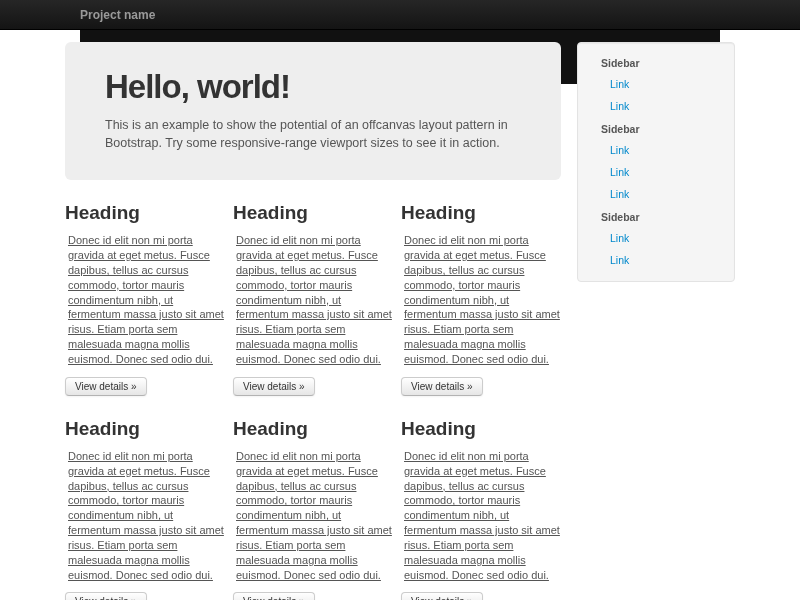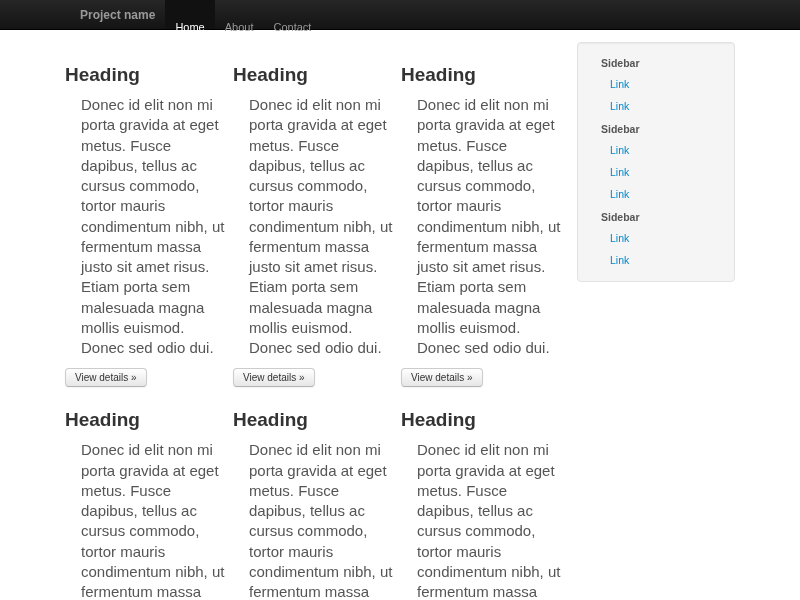--- a/index.html
+++ b/index.html
@@ -13,21 +13,21 @@
   }
 
   
   .navbar {
     height: 30px; width: 100%;
     background: linear-gradient(#262626, #141414);
     border-bottom: 1px solid #000;
   }
   .navbar-inner {
     width: 670px; margin: 0 auto; height: 100%;
-    display: flex; align-items: stretch; padding: 0 15px;
+    display: flex; align-items: stretch; padding: 0 15px; flex-direction: column;
   }
   .brand {
     color: #999; font-size: 12px; font-weight: bold;
     line-height: 30px; text-decoration: none;
     margin-right: 10px; white-space: nowrap;
   }
   .nav-item {
     color: #999; font-size: 11px; line-height: 30px;
     padding: 12px 10px; text-decoration: none; display: block;
   }
@@ -52,21 +52,21 @@
     margin: 0; font-size: 12.5px; line-height: 1.45; color: #555;
   }
 
   
   .cards-row { display: flex; gap: 8px; margin-top: 22px; justify-content: space-between; }
   .card { width: 160px; flex: 0 0 160px; }
   .card h2 {
     margin: 0 0 9px 0; font-size: 19px; font-weight: bold; color: #333;
   }
   .card p {
-    margin: 0 0 9px 16px; font-size: 15px; line-height: 1.35; color: #555;
+    margin: 0 0 9px 3px; font-size: 11px; line-height: 1.35; color: #555; text-decoration: underline;
   }
   .btn {
     display: inline-block; font-size: 10px; color: #333;
     background: linear-gradient(#ffffff, #e6e6e6);
     border: 1px solid #ccc; border-bottom-color: #b3b3b3;
     border-radius: 4px; padding: 3px 9px; text-decoration: none;
     box-shadow: inset 0 1px 0 rgba(255,255,255,.2), 0 1px 2px rgba(0,0,0,.05);
     white-space: nowrap;
   }
 
@@ -102,20 +102,24 @@
     <a class="nav-item" href="#">About</a>
     <a class="nav-item" href="#">Contact</a>
   </div>
 </div>
 
 <div class="container">
   <div class="content-row">
 
     <div class="main-col">
 
+      <div class="hero">
+        <h1>Hello, world!</h1>
+        <p>This is an example to show the potential of an offcanvas layout pattern in Bootstrap. Try some responsive-range viewport sizes to see it in action.</p>
+      </div>
 
       <div class="cards-row">
         <div class="card">
           <h2>Heading</h2>
           <p>Donec id elit non mi porta gravida at eget metus. Fusce dapibus, tellus ac cursus commodo, tortor mauris condimentum nibh, ut fermentum massa justo sit amet risus. Etiam porta sem malesuada magna mollis euismod. Donec sed odio dui.</p>
           <a class="btn" href="#">View details »</a>
         </div>
         <div class="card">
           <h2>Heading</h2>
           <p>Donec id elit non mi porta gravida at eget metus. Fusce dapibus, tellus ac cursus commodo, tortor mauris condimentum nibh, ut fermentum massa justo sit amet risus. Etiam porta sem malesuada magna mollis euismod. Donec sed odio dui.</p>

